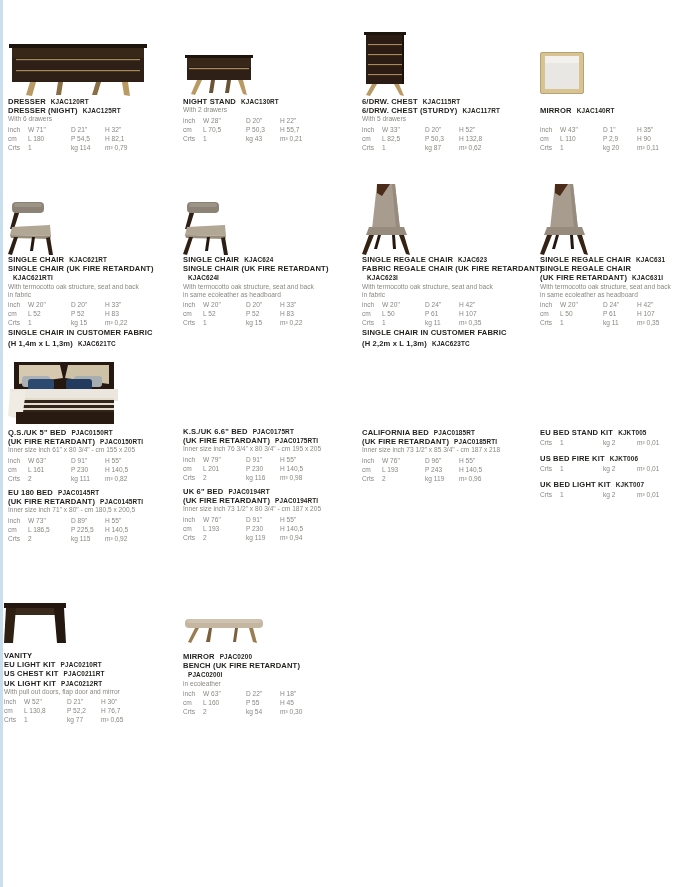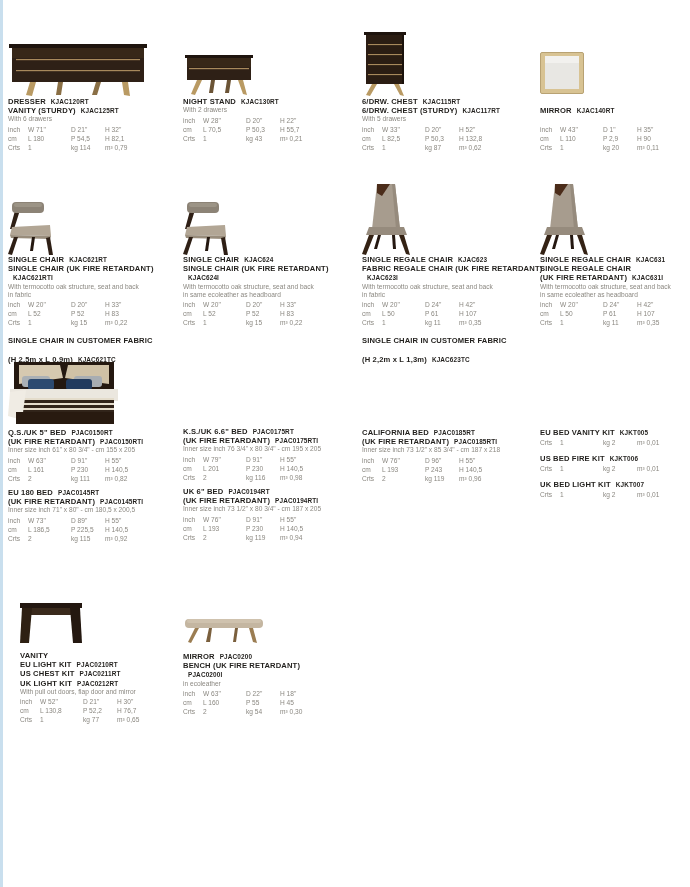--- a/index.html
+++ b/index.html
@@ -10,21 +10,21 @@
   .edge-strip{position:absolute;left:0;top:0;width:3px;height:100%;background:#c9dfee;}
   .card{position:absolute;}
   .imgbox{display:flex;align-items:flex-end;}
   .title-line{font-weight:700;font-size:7.6px;line-height:9.2px;color:#211f1c;white-space:nowrap;letter-spacing:.15px;}
   .title-line .code{font-size:6.4px;margin-left:5px;}
   .title-line .code:empty{margin-left:0;}
   .desc{font-size:6.6px;line-height:8.4px;color:#8b8881;white-space:nowrap;}
   .desc:first-of-type{margin-top:1px;}
   .specs{margin-top:1px;}
   .spec-row{display:grid;grid-template-columns:20px 43px 34px auto;font-size:6.6px;line-height:9px;color:#8b8881;white-space:nowrap;}
-  .title-line.extra{margin-top:9px;}
+  .title-line.extra{margin-top:1px;}
 </style>
 </head>
 <body>
 
 <div class="page">
   <div class="edge-strip"></div>
   <div id="cards">
       <div class="card" style="left: 8px; top: 44px; width: 172px;">
         <div class="imgbox" style="height: 53px;">
           <svg width="140" height="53" viewBox="0 0 140 53">
@@ -33,21 +33,21 @@
             <rect x="4" y="4" width="132" height="10" fill="#372718"></rect>
             <rect x="8" y="15" width="124" height="1.2" fill="#a8895c"></rect>
             <rect x="8" y="26" width="124" height="1.2" fill="#a8895c"></rect>
             <polygon points="22,38 28,38 24,52 18,51" fill="#b99a63"></polygon>
             <polygon points="50,38 55,38 53,51 48,51" fill="#8a6f45"></polygon>
             <polygon points="88,38 93,38 89,51 84,51" fill="#8a6f45"></polygon>
             <polygon points="114,38 120,38 122,52 116,51" fill="#b99a63"></polygon>
           </svg>
         </div>
         <div class="title-line"><span class="t">DRESSER</span><span class="code">KJAC120RT</span></div>
-        <div class="title-line"><span class="t">VANITY (STURDY)</span><span class="code">KJAC125RT</span></div>
+        <div class="title-line"><span class="t">DRESSER (NIGHT)</span><span class="code">KJAC125RT</span></div>
         <div class="desc">With 6 drawers</div>
         <div class="specs">
           <div class="spec-row">
             <span class="sl">inch</span>
             <span class="sv">W 71"</span>
             <span class="sv">D 21"</span>
             <span class="sv">H 32"</span>
           </div>
           <div class="spec-row">
             <span class="sl">cm</span>
@@ -200,21 +200,21 @@
             <span class="sv">H 83</span>
           </div>
           <div class="spec-row">
             <span class="sl">Crts</span>
             <span class="sv">1</span>
             <span class="sv">kg 15</span>
             <span class="sv">m³ 0,22</span>
           </div>
         </div>
         <div class="title-line extra"><span class="t">SINGLE CHAIR IN CUSTOMER FABRIC</span><span class="code"></span></div>
-        <div class="title-line extra"><span class="t">(H 2,5m x L 0,9m)</span><span class="code">KJAC621TC</span></div>
+        <div class="title-line extra"><span class="t">(H 1,4m x L 1,3m)</span><span class="code">KJAC621TC</span></div>
       </div>
       <div class="card" style="left: 183px; top: 196px; width: 172px;">
         <div class="imgbox" style="height: 59px;">
           <svg width="46" height="54" viewBox="0 0 46 54">
             <polygon points="8,6 13,6 6,28 2,28" fill="#2e1f15"></polygon>
             <rect x="4" y="1" width="32" height="11" rx="4" fill="#8c8376"></rect>
             <rect x="6" y="2" width="28" height="4" rx="2" fill="#9c9486"></rect>
             <polygon points="4,26 42,24 43,35 2,34" fill="#b2a695"></polygon>
             <polygon points="2,34 43,35 42,38 3,37" fill="#998d7c"></polygon>
             <polygon points="38,37 42,36 45,54 41,54" fill="#2e1f15"></polygon>
@@ -465,21 +465,21 @@
           </div>
           <div class="spec-row">
             <span class="sl">Crts</span>
             <span class="sv">2</span>
             <span class="sv">kg 119</span>
             <span class="sv">m³ 0,96</span>
           </div>
         </div>
       </div>
       <div class="card" style="left: 540px; top: 428px; width: 148px;">
-        <div class="title-line"><span class="t">EU BED VANITY KIT</span><span class="code">KJKT005</span></div>
+        <div class="title-line"><span class="t">EU BED STAND KIT</span><span class="code">KJKT005</span></div>
         <div class="specs">
           <div class="spec-row">
             <span class="sl">Crts</span>
             <span class="sv">1</span>
             <span class="sv">kg 2</span>
             <span class="sv">m³ 0,01</span>
           </div>
         </div>
       </div>
       <div class="card" style="left: 540px; top: 454px; width: 148px;">
@@ -497,21 +497,21 @@
         <div class="title-line"><span class="t">UK BED LIGHT KIT</span><span class="code">KJKT007</span></div>
         <div class="specs">
           <div class="spec-row">
             <span class="sl">Crts</span>
             <span class="sv">1</span>
             <span class="sv">kg 2</span>
             <span class="sv">m³ 0,01</span>
           </div>
         </div>
       </div>
-      <div class="card" style="left: 20px; top: 597px; width: 172px;">
+      <div class="card" style="left: 4px; top: 597px; width: 172px;">
         <div class="imgbox" style="height: 48px; padding-bottom: 6px;">
           <svg width="62" height="42" viewBox="0 0 62 42">
             <rect x="0" y="0" width="62" height="5" fill="#231710"></rect>
             <rect x="6" y="5" width="50" height="7" fill="#3a2a1c"></rect>
             <polygon points="2,5 12,5 9,40 0,40" fill="#2e2013"></polygon>
             <polygon points="50,5 60,5 62,40 53,40" fill="#241810"></polygon>
           </svg>
         </div>
         <div class="title-line"><span class="t">VANITY</span><span class="code"></span></div>
         <div class="title-line"><span class="t">EU LIGHT KIT</span><span class="code">PJAC0210RT</span></div>

